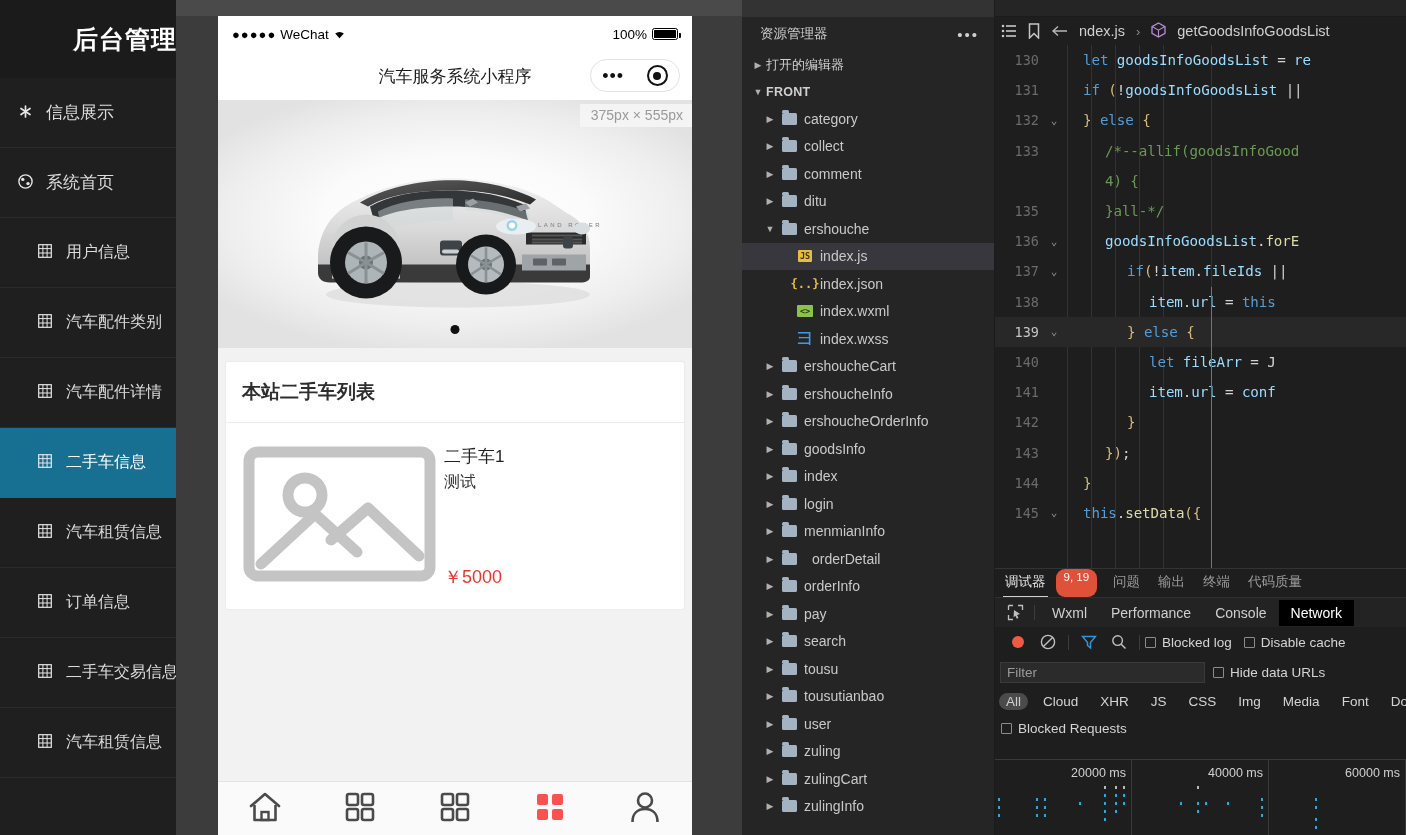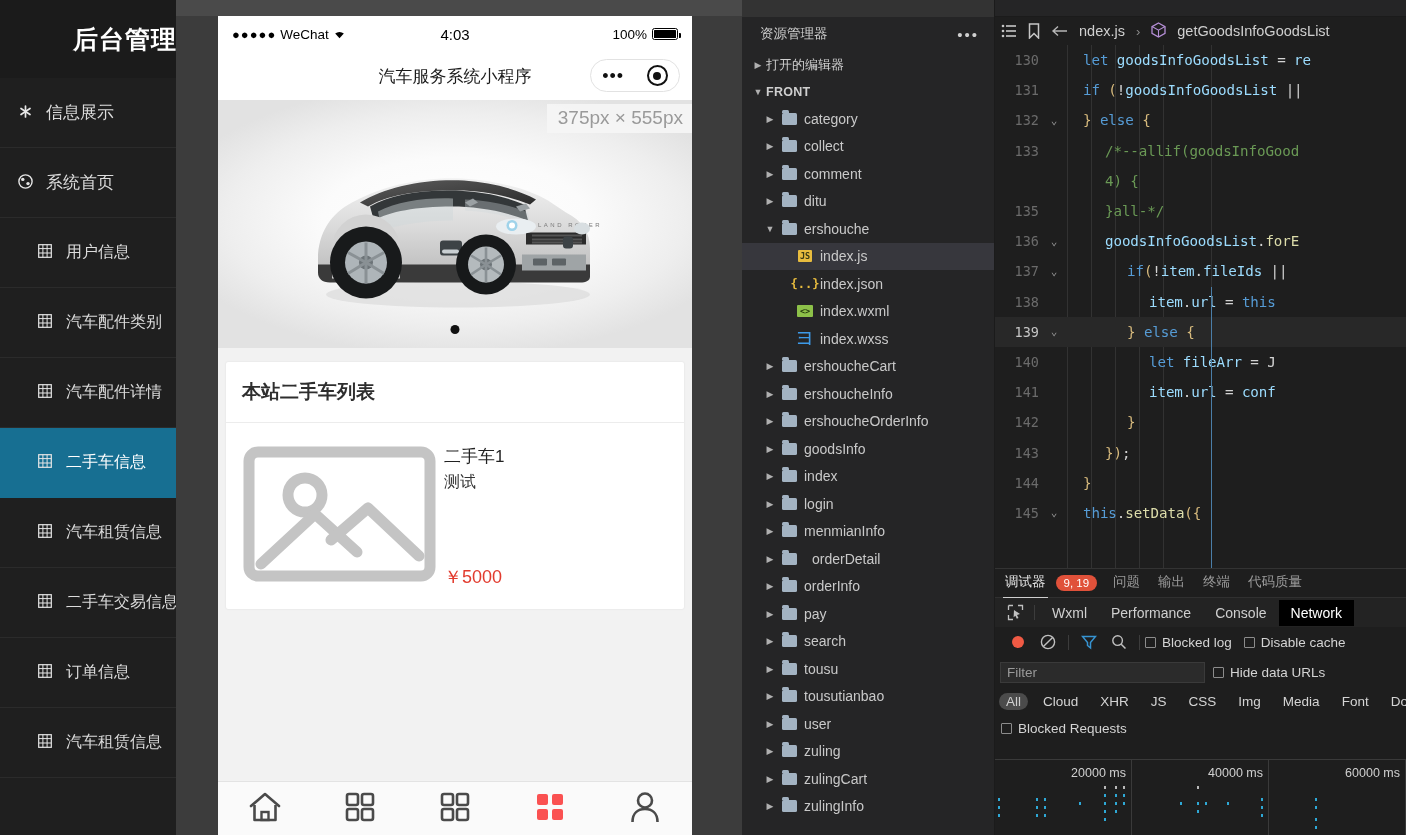--- a/index.html
+++ b/index.html
@@ -78,21 +78,21 @@
                 display: flex; align-items: center; justify-content: center; }
   .cap-target i { width: 8px; height: 8px; background: #111; border-radius: 50%; display: block; }
 
   #phonebody { background: #f2f2f2; height: 735px; position: relative; }
   #banner {
     height: 248px; position: relative; overflow: hidden;
     background: radial-gradient(ellipse 62% 55% at 50% 48%, #ffffff 0%, #fbfbfb 45%, #eeeeee 78%, #e2e2e2 100%);
   }
   #sizebadge {
     position: absolute; right: 0; top: 4px; background: rgba(245,245,245,.92);
-    color: #9a9a9a; font-size: 19px; padding: 3px 9px 4px 11px; z-index: 5;
+    color: #9a9a9a; font-size: 14px; padding: 3px 9px 4px 11px; z-index: 5;
   }
   #dot {
     position: absolute; left: 50%; bottom: 14px; transform: translateX(-50%);
     width: 9px; height: 9px; background: #111; border-radius: 50%; z-index: 5;
   }
   .car { position: absolute; left: 50%; top: 52%; transform: translate(-50%,-50%); }
 
   #card {
     margin: 14px 8px 0 8px; background: #fff; border-radius: 2px;
     box-shadow: 0 0 2px rgba(0,0,0,.10);
@@ -188,21 +188,21 @@
   .var { color: #9cdcfe; }
   .fn  { color: #dcdcaa; }
   .brk { color: #d7ba7d; }
   .cmt { color: #6a9955; }
   .pln { color: #d4d4d4; }
   #indentline { position: absolute; left: 216px; top: 242px; width: 1px; height: 290px; background: #4b7ea8; }
 
   
   #devtools { position: absolute; left: 253px; top: 568px; width: 411px; height: 267px;
               background: #1e1e1e; border-top: 1px solid #333; }
-  #dt-tabs { height: 28px; display: flex; align-items: center; gap: 14px; padding: 0 8px;
+  #dt-tabs { height: 28px; display: flex; gap: 14px; padding: 0 8px;
              font-size: 13.5px; color: #9a9a9a; }
   .dt-tab { position: relative; padding: 4px 2px 6px 2px; cursor: pointer; white-space: nowrap; }
   .dt-tab.active { color: #e6e6e6; border-bottom: 1.5px solid #cfcfcf; }
   .badge { background: #e0513a; color: #fff; font-size: 11.5px; border-radius: 9px;
            padding: 2px 8px; margin-left: -6px; }
   #dt-sub { height: 30px; display: flex; align-items: center; gap: 0px;
             background: #232323; border-top: 1px solid #303030; padding-left: 6px; }
   .cursor-ico { width: 28px; display: flex; align-items: center; justify-content: center; }
   .dt-stab { font-size: 14px; color: #cfcfcf; padding: 5px 12px; cursor: pointer; white-space: nowrap; }
   .dt-stab.sel { background: #000; color: #fff; }
@@ -307,31 +307,31 @@
           <span class="nav-label">汽车租赁信息</span>
         </div>
         <div class="nav-item sub">
           <span class="nav-ico"><svg width="14" height="14" viewBox="0 0 14 14">
               <rect x="0.7" y="0.7" width="12.6" height="12.6" fill="none" stroke="currentColor" stroke-width="1.2"></rect>
               <line x1="0.7" y1="4.6" x2="13.3" y2="4.6" stroke="currentColor" stroke-width="1"></line>
               <line x1="0.7" y1="9" x2="13.3" y2="9" stroke="currentColor" stroke-width="1"></line>
               <line x1="4.9" y1="0.7" x2="4.9" y2="13.3" stroke="currentColor" stroke-width="1"></line>
               <line x1="9.1" y1="0.7" x2="9.1" y2="13.3" stroke="currentColor" stroke-width="1"></line>
             </svg></span>
-          <span class="nav-label">二手车交易信息</span>
+          <span class="nav-label">订单信息</span>
         </div>
         <div class="nav-item sub">
           <span class="nav-ico"><svg width="14" height="14" viewBox="0 0 14 14">
               <rect x="0.7" y="0.7" width="12.6" height="12.6" fill="none" stroke="currentColor" stroke-width="1.2"></rect>
               <line x1="0.7" y1="4.6" x2="13.3" y2="4.6" stroke="currentColor" stroke-width="1"></line>
               <line x1="0.7" y1="9" x2="13.3" y2="9" stroke="currentColor" stroke-width="1"></line>
               <line x1="4.9" y1="0.7" x2="4.9" y2="13.3" stroke="currentColor" stroke-width="1"></line>
               <line x1="9.1" y1="0.7" x2="9.1" y2="13.3" stroke="currentColor" stroke-width="1"></line>
             </svg></span>
-          <span class="nav-label">订单信息</span>
+          <span class="nav-label">二手车交易信息</span>
         </div>
         <div class="nav-item sub">
           <span class="nav-ico"><svg width="14" height="14" viewBox="0 0 14 14">
               <rect x="0.7" y="0.7" width="12.6" height="12.6" fill="none" stroke="currentColor" stroke-width="1.2"></rect>
               <line x1="0.7" y1="4.6" x2="13.3" y2="4.6" stroke="currentColor" stroke-width="1"></line>
               <line x1="0.7" y1="9" x2="13.3" y2="9" stroke="currentColor" stroke-width="1"></line>
               <line x1="4.9" y1="0.7" x2="4.9" y2="13.3" stroke="currentColor" stroke-width="1"></line>
               <line x1="9.1" y1="0.7" x2="9.1" y2="13.3" stroke="currentColor" stroke-width="1"></line>
             </svg></span>
           <span class="nav-label">汽车租赁信息</span>
@@ -347,21 +347,20 @@
       <div id="statusbar">
         <div class="sb-left">
           <span class="dots5">●●●●●</span>
           <span>WeChat</span>
           <span class="wifi-ico">
             <svg width="13" height="11" viewBox="0 0 13 11">
                 <path d="M6.5 10.2 L2.2 5.6 A6.3 6.3 0 0 1 10.8 5.6 Z" fill="#000"></path>
               </svg>
           </span>
         </div>
-        <div class="sb-center">4:03</div>
         <div class="sb-right">
           <span>100%</span>
           <span class="battery"></span>
         </div>
       </div>
 
       <div id="navbar">
         <div id="navtitle">汽车服务系统小程序</div>
         <div id="capsule">
           <span class="cap-dots">•••</span>

